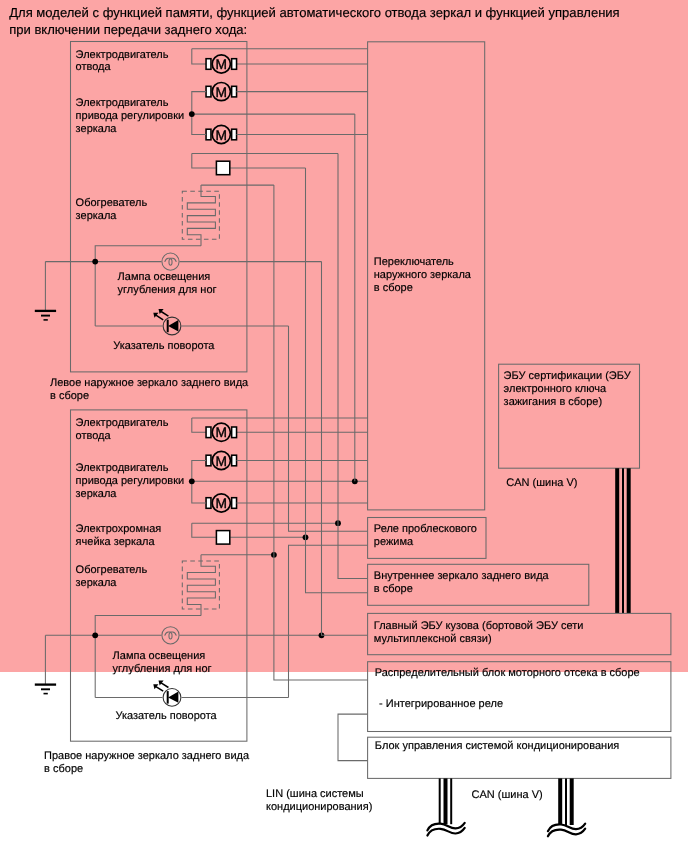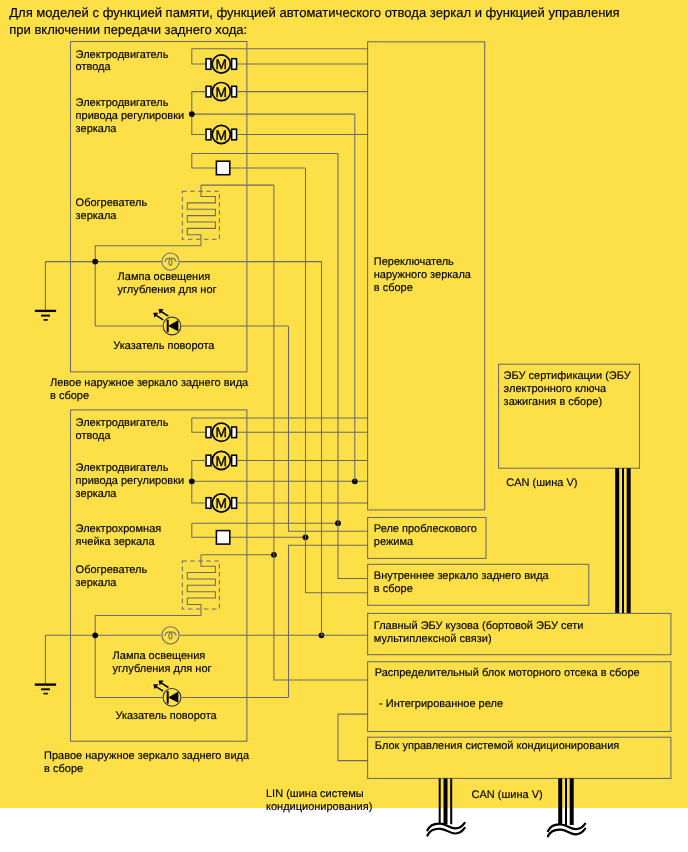--- a/index.html
+++ b/index.html
@@ -1,18 +1,18 @@
 <!DOCTYPE html>
 <html><head>
 <meta charset="utf-8">
 <title>Mirror wiring diagram</title>
 <style>
   html,body{margin:0;padding:0;background:#fff;}
   body{width:688px;height:852px;overflow:hidden;font-family:"Liberation Sans",sans-serif;}
-  #stage{position:relative;width:688px;height:808px;background:#fde047;}
+  #stage{position:relative;width:688px;height:672px;background:#fca5a5;}
   svg{display:block;shape-rendering:auto;text-rendering:geometricPrecision;}
   *{-webkit-font-smoothing:antialiased;}
   .w{fill:none;stroke:#6a6a6a;stroke-width:1.05;}
   .hw{fill:#fff;stroke:#000;stroke-width:1.55;}
   .hwn{fill:none;stroke:#000;stroke-width:1.7;}
   .wk{fill:none;stroke:#333;stroke-width:1.1;}
   .hw2{stroke:#000;stroke-width:2.0;}
   .hw3{stroke:#000;stroke-width:1.5;}
   .fill{fill:#000;stroke:none;}
   .dot{fill:#000;stroke:none;}

